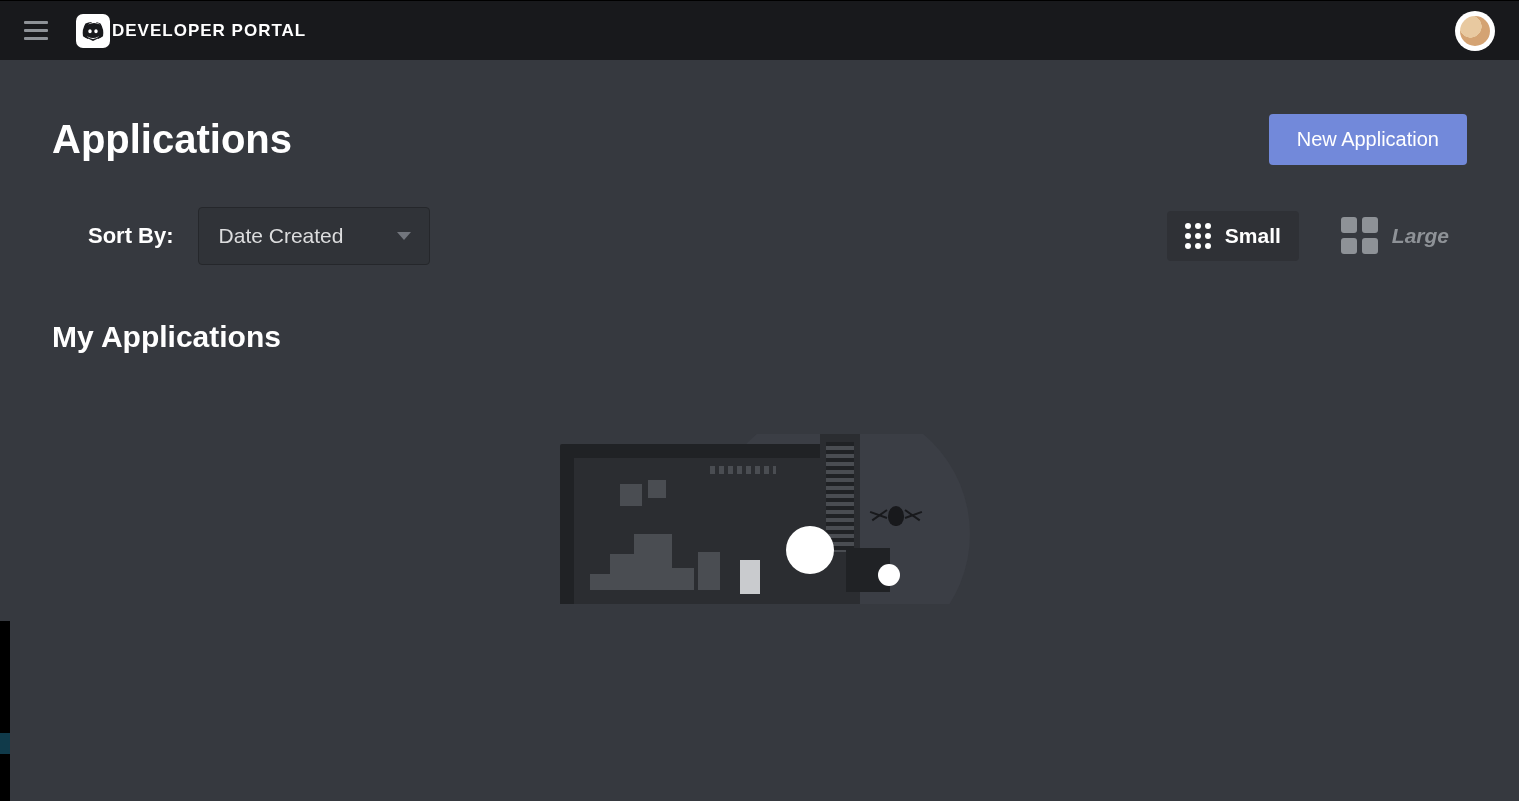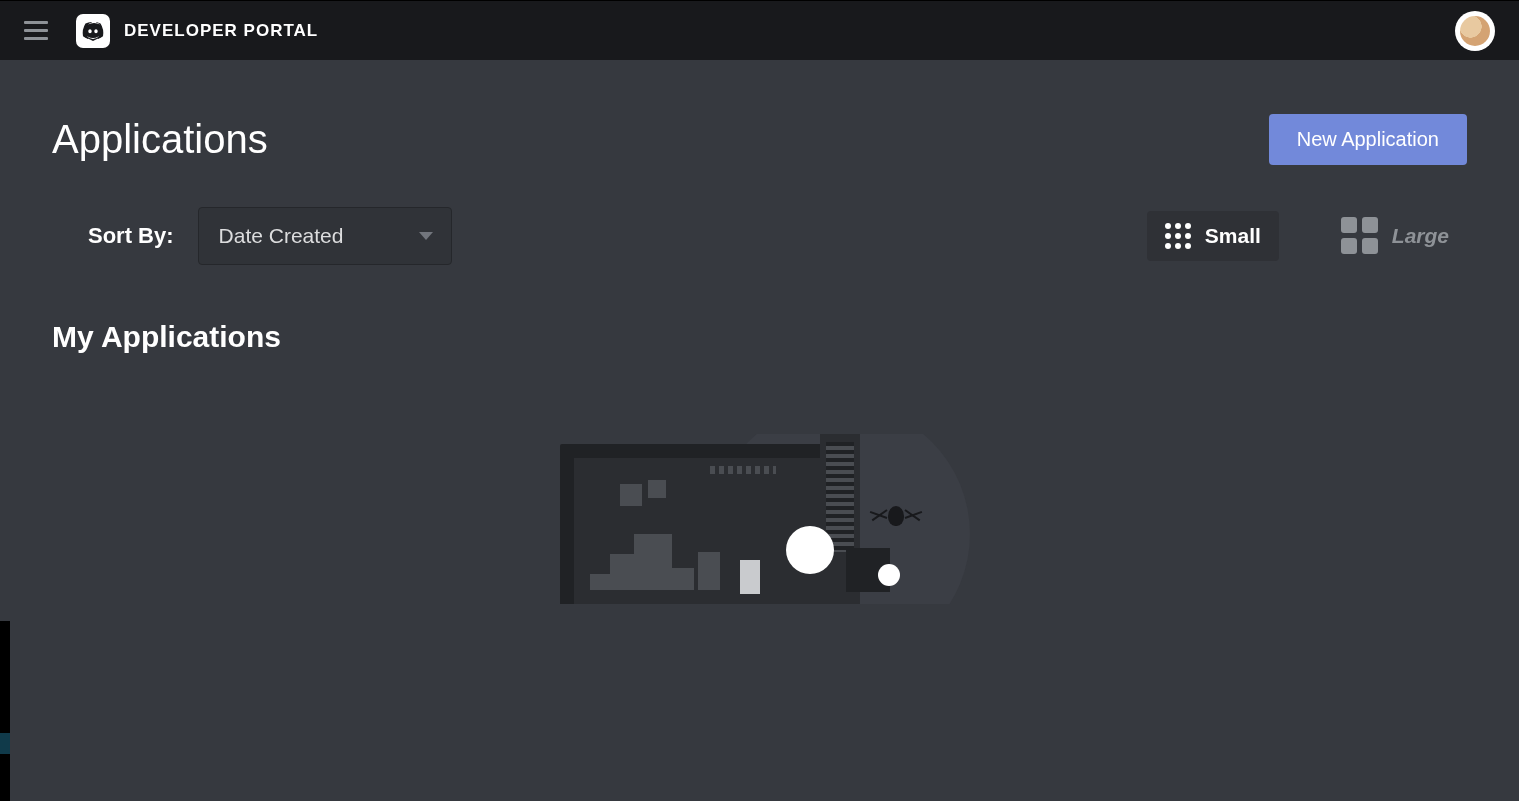--- a/index.html
+++ b/index.html
@@ -28,21 +28,21 @@
     margin-right: 20px;
     cursor: pointer;
   }
   .hamburger span {
     display: block;
     width: 24px; height: 3px;
     background: #8e9297;
     border-radius: 1px;
   }
   .logo-wrap {
-    display: flex; align-items: center; gap: 14px; justify-content: space-between;
+    display: flex; align-items: center; gap: 2px; justify-content: space-between;
   }
   .discord-logo {
     width: 34px; height: 34px;
     background: #fff;
     border-radius: 7px;
     display:flex; align-items:center; justify-content:center;
   }
   .brand {
     color: #fff;
     font-weight: 600;
@@ -69,21 +69,21 @@
     min-height: calc(100% - 60px);
     position:relative;
   }
   .title-row {
     display:flex; align-items:center; justify-content:space-between;
     margin-bottom: 40px;
   }
   h1 {
     color:#fff;
     font-size: 40px;
-    font-weight:400;
+    font-weight:700;
   }
   .btn-primary {
     background:#7289da;
     color:#fff;
     font-size:20px;
     font-weight:500;
     padding: 14px 28px;
     border:none;
     border-radius:4px;
     cursor:pointer;
@@ -102,42 +102,42 @@
     display:flex; align-items:center;
     margin-bottom: 54px;
     margin-left: 36px;
   }
   .sort-label {
     color:#fff; font-size:22px; font-weight:600;
     margin-right: 24px;
   }
   .select {
     position:relative;
-    width: 254px; height: 58px;
+    width: 232px; height: 58px;
     background:#303338;
     border:1px solid #25272b;
     border-radius:4px;
     display:flex; align-items:center;
     padding: 0 20px;
     color:#dcddde;
     font-size:21px;
     cursor:pointer;
   }
   .select .caret {
     position:absolute; right:18px; top:50%; transform:translateY(-50%);
     width:0;height:0;
     border-left:7px solid transparent;
     border-right:7px solid transparent;
     border-top:8px solid #72767d;
   }
 
   .controls-spacer { flex:1; }
 
   .view-toggle {
-    display:flex; align-items:center; gap:44px;text-align:center;
+    display:flex; align-items:center; gap:24px;text-align:center;
   }
   .vt-btn {
     display:flex; align-items:center; gap:14px;
     padding:12px 18px;
     border-radius:4px;
     cursor:pointer;
     font-size:21px; font-weight:600;
   }
   .vt-btn.active { background:#2f3136; color:#fff; }
   .vt-btn.inactive { color:#8e9297;font-style:italic; }

